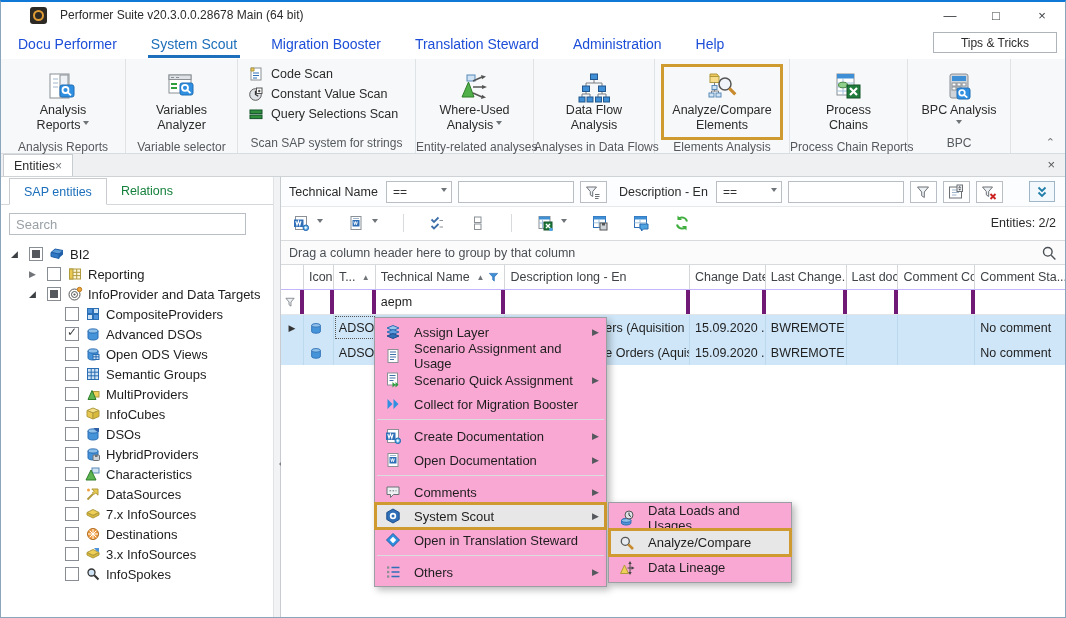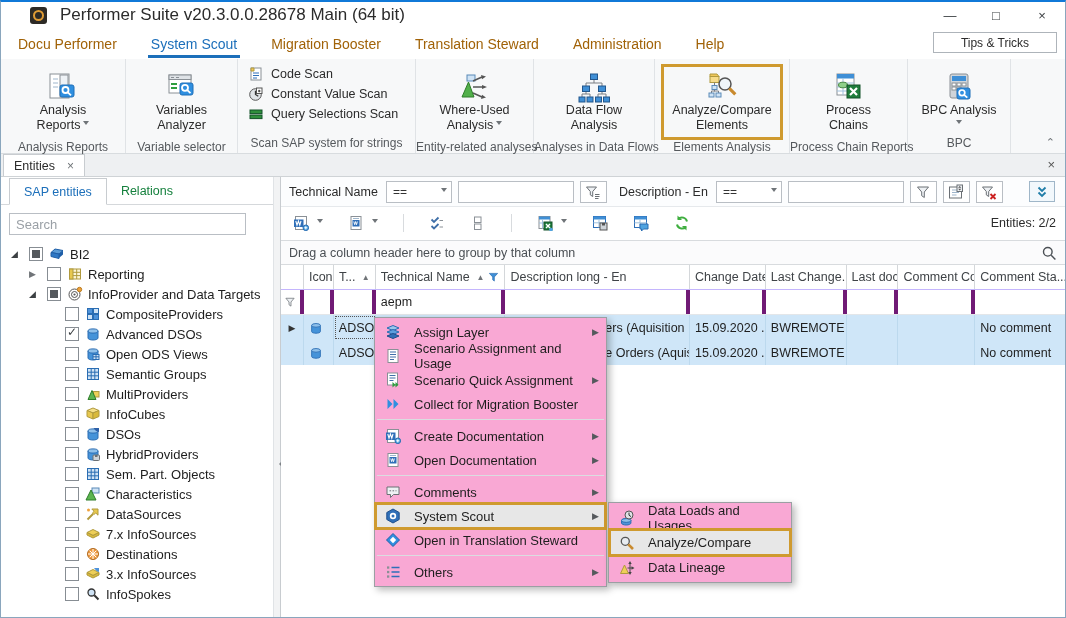--- a/index.html
+++ b/index.html
@@ -5,46 +5,46 @@
 *{box-sizing:border-box;margin:0;padding:0}
 html,body{width:1066px;height:618px}
 body{font-family:"Liberation Sans","DejaVu Sans",sans-serif;font-size:13px;color:#1e1e1e;background:#fff;position:relative;overflow:hidden}
 .window{position:absolute;inset:0;border:1px solid #8aa6bd;border-top:2px solid #1079d8;display:flex;flex-direction:column;background:#fff}
 svg{display:block}
 .i16{width:16px;height:16px}.i14{width:14px;height:14px}.i32{width:32px;height:32px}
 
 .titlebar{height:26px;display:flex;align-items:center;background:#fff;flex:none}
 .applogo{width:17px;height:17px;margin-left:29px;background:#2d2a26;border-radius:3px;position:relative}
 .applogo::before{content:"";position:absolute;inset:3px;border:2.5px solid #e09c35;border-radius:50%}
-.apptitle{margin-left:13px;font-size:17px;color:#2b2b2b}
+.apptitle{margin-left:13px;font-size:12px;color:#2b2b2b}
 .winbtns{margin-left:auto;display:flex;height:100%}
 .winbtn{width:46px;display:flex;align-items:center;justify-content:center;color:#3c4043;font-size:13px;cursor:default}
 
 .menubar{height:31px;display:flex;align-items:center;background:#fff;flex:none;position:relative}
-.mtab{padding:6px 17px 5px;font-size:14px;color:#a16207;position:relative;white-space:nowrap}
+.mtab{padding:6px 17px 5px;font-size:14px;color:#1d4ed8;position:relative;white-space:nowrap}
 .mtab[data-v-active="true"]{color:#1c6fba}
 .mtab[data-v-active="true"]::after{content:"";position:absolute;left:14px;right:14px;bottom:-1px;height:3px;background:#1c6fba}
 .tipsbtn{position:absolute;right:8px;top:4px;width:124px;height:21px;border:1px solid #aeb4ba;background:#fff;font-size:12px;color:#2b2b2b;display:flex;align-items:center;justify-content:center}
 
 .ribbon{height:95px;background:#f7f8f9;border-bottom:1px solid #d8dcdf;display:flex;flex:none}
 .rgroup{border-right:1px solid #e0e3e6;display:flex;flex-direction:column;flex:none}
 .rcontent{flex:1;display:flex;align-items:flex-start;justify-content:center;padding-top:5px}
 .rlabel{height:17px;font-size:12px;color:#55595d;text-align:center;white-space:nowrap}
 .rbtn{display:flex;flex-direction:column;align-items:center;padding:4px 8px;border:3px solid transparent}
 .rbtn.hl{border-color:#cf9a2f}
 .rbtn .bl{font-size:12.5px;color:#2b2b2b;line-height:15px;text-align:center;white-space:nowrap}
 .caret{display:inline-block;border:3.5px solid transparent;border-top:4px solid #6f7478;margin-left:3px;vertical-align:1px}
 .caret.below{margin:2px 0 0 0}
 .scanlist{display:flex;flex-direction:column;gap:4px;padding:7px 0 0 10px;width:100%}
 .scanitem{display:flex;align-items:center;gap:7px;font-size:12.5px;color:#2b2b2b;white-space:nowrap}
 .ribbon-collapse{margin:auto 10px 4px auto;color:#6f7478;font-size:11px}
 .rfill{flex:1;display:flex}
 
 .doctabs{height:23px;background:#eef0f2;border-bottom:1px solid #cfd3d6;display:flex;align-items:flex-end;flex:none;position:relative}
-.doctab{height:22px;margin-left:2px;padding:8px 10px;background:#fff;border:1px solid #c8ccd0;border-bottom:none;display:flex;align-items:center;gap:12px;font-size:12.5px;color:#2b2b2b}
+.doctab{height:22px;margin-left:2px;padding:8px 10px;background:#fff;border:1px solid #c8ccd0;border-bottom:none;display:flex;align-items:center;font-size:12.5px;color:#2b2b2b}
 .doctab .x{color:#6f7478;font-size:12px}
 .doctabs .strip-x{position:absolute;right:10px;top:3px;color:#555;font-size:13px}
 
 .main{flex:1;display:flex;min-height:0}
 .sidebar{width:280px;flex:none;border-right:1px solid #c8ccd0;display:flex;flex-direction:column;position:relative;background:#fff}
 .sidetabs{height:28px;display:flex;align-items:flex-end;border-bottom:1px solid #d5d8db;padding-left:8px}
 .sidetab{height:27px;padding:0 14px;display:flex;align-items:center;font-size:12.5px;color:#15803d}
 .sidetab[data-v-active="true"]{color:#1c6fba;background:#fff;border:1px solid #c8ccd0;border-bottom:1px solid #fff;margin-bottom:-1px}
 .searchwrap{padding:8px}
 .searchwrap input{width:237px;height:22px;border:1px solid #b9bec4;padding:0 6px;font-size:13px;color:#333;font-family:inherit}
@@ -697,28 +697,20 @@
             <span class="chk"></span>
             <svg class="ticon" viewBox="0 0 16 16">
               <use href="#hybridproviders-icon"></use>
             </svg>
             <span class="tlabel">HybridProviders</span>
           </div>
           <div class="tree-row" data-v-level="2" data-v-expander="none" data-v-check="unchecked">
             <span class="exp"></span>
             <span class="chk"></span>
             <svg class="ticon" viewBox="0 0 16 16">
-              <use href="#sempart-icon"></use>
-            </svg>
-            <span class="tlabel">Sem. Part. Objects</span>
-          </div>
-          <div class="tree-row" data-v-level="2" data-v-expander="none" data-v-check="unchecked">
-            <span class="exp"></span>
-            <span class="chk"></span>
-            <svg class="ticon" viewBox="0 0 16 16">
               <use href="#characteristics-icon"></use>
             </svg>
             <span class="tlabel">Characteristics</span>
           </div>
           <div class="tree-row" data-v-level="2" data-v-expander="none" data-v-check="unchecked">
             <span class="exp"></span>
             <span class="chk"></span>
             <svg class="ticon" viewBox="0 0 16 16">
               <use href="#datasources-icon"></use>
             </svg>

